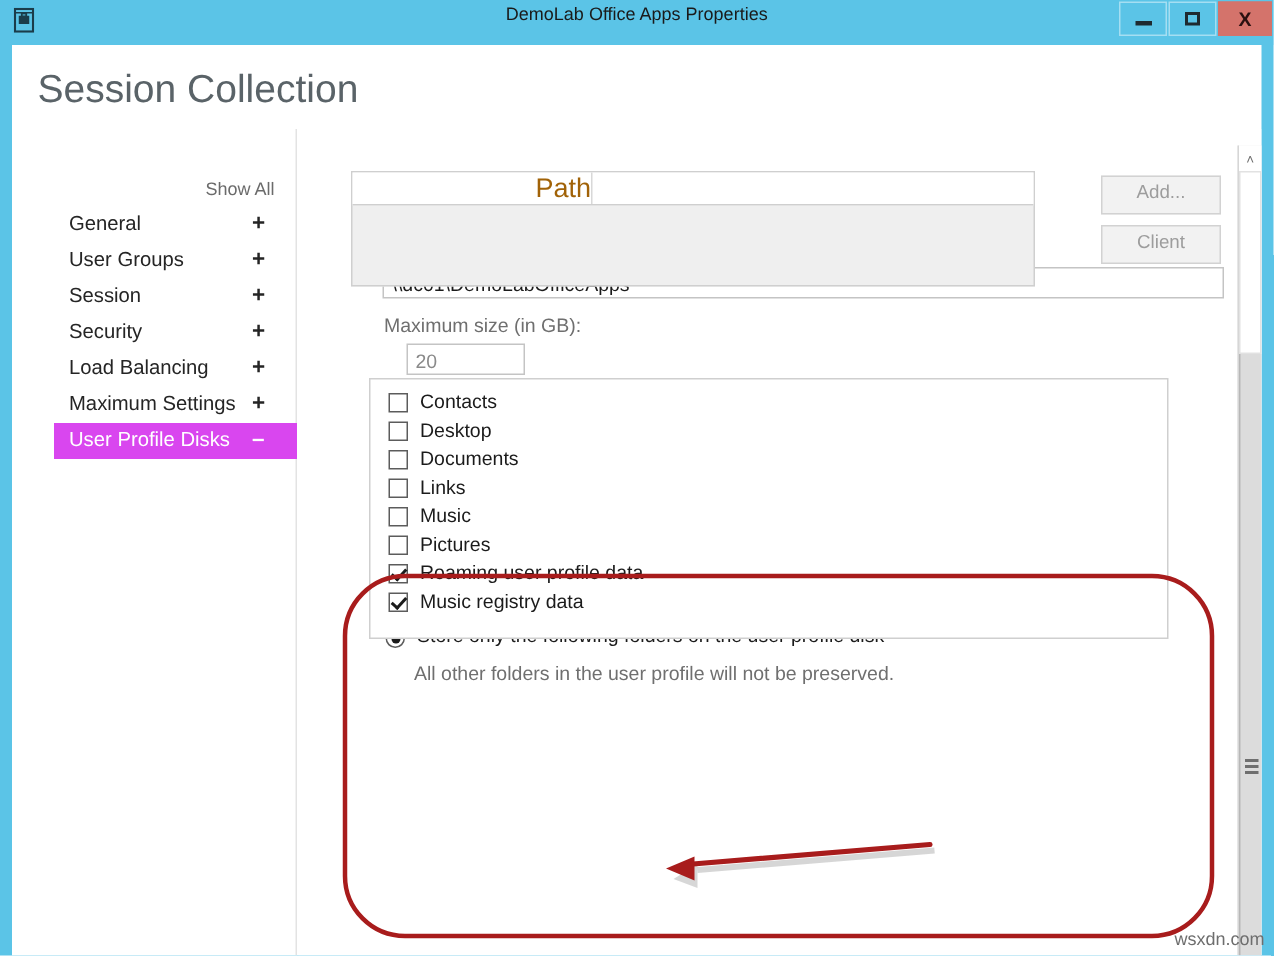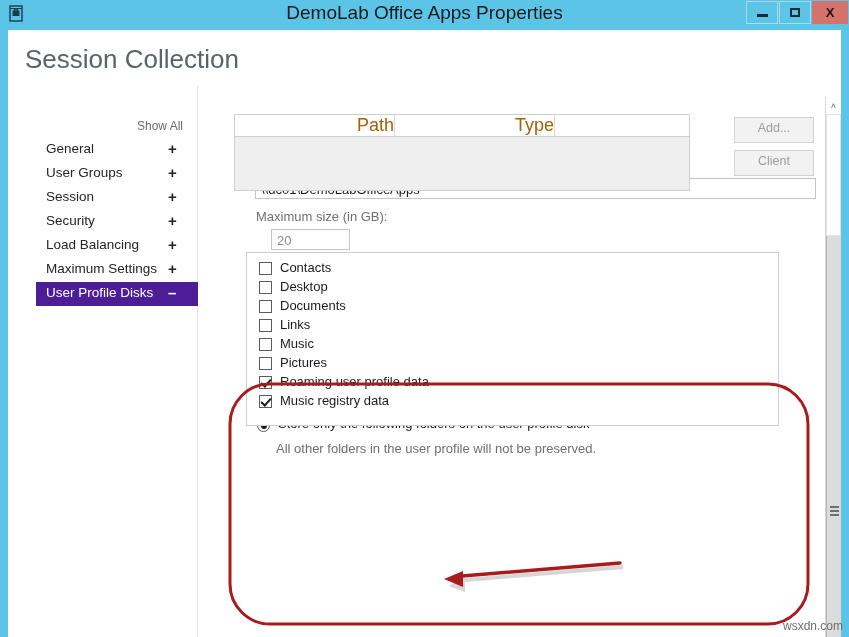--- a/index.html
+++ b/index.html
@@ -36,21 +36,21 @@
   #win-icon {
     position: absolute;
     left: 7px; top: 4px;
     width: 20px; height: 20px;
   }
   #title-text {
     position: absolute;
     left: 0; top: 2px;
     width: 849px;
     text-align: center;
-    font-size: 19px;
+    font-size: 12px;
     color: #1a1a1a;
     font-family: "Liberation Sans", sans-serif;
     letter-spacing: 0px;
     white-space: nowrap;
   }
   .caption-btn {
     position: absolute;
     top: 1px;
     width: 32px;
     height: 23px;
@@ -154,21 +154,21 @@
   }
   .nav-item .nav-sign {
     position: absolute;
     left: 160px;
     top: 2px;
     font-size: 15px;
     font-weight: bold;
     line-height: 18px;
   }
   .nav-item.selected {
-    background: #4c1d95;
+    background: #d946ef;
     color: #ffffff;
     margin-left: 28px;
     width: 162px;
   }
   .nav-item.selected .nav-label { left: 10px; }
   .nav-item.selected .nav-sign { left: 132px; }
 
   
   #main {
     position: absolute;
@@ -446,21 +446,20 @@
       <div class="lbl" style="left:57px; top:180px;">User profile disks data settings</div>
 
       <div class="radio" style="left:58px; top:206px;"></div>
       <div class="lbl" style="left:79px; top:203px;">Store all user settings and data on the user profile disk</div>
 
       <div class="lbl" style="left:76px; top:228px;">Exclude the following folders:</div>
 
       <div id="excl-grid">
         <div id="excl-head">
           <div class="gcol" id="gcol-path">Path</div>
-          <div class="gcol" id="gcol-type">Type</div>
           <div class="gcol" id="gcol-blank"></div>
         </div>
       </div>
 
       <div class="btn" style="left:535px; top:31px;">Add...</div>
       <div class="btn" style="left:535px; top:64px;">Client</div>
 
       <div class="radio selected" style="left:58px; top:333px;"></div>
       <div class="lbl" style="left:79px; top:330px;">Store only the following folders on the user profile disk</div>
 

